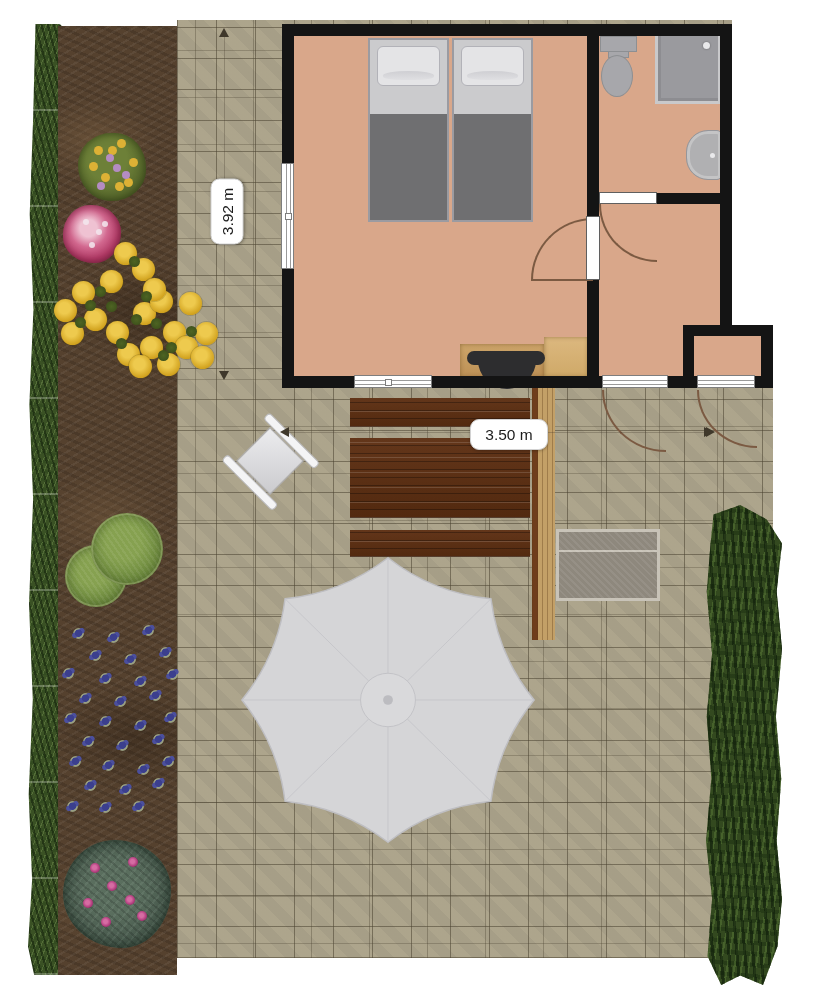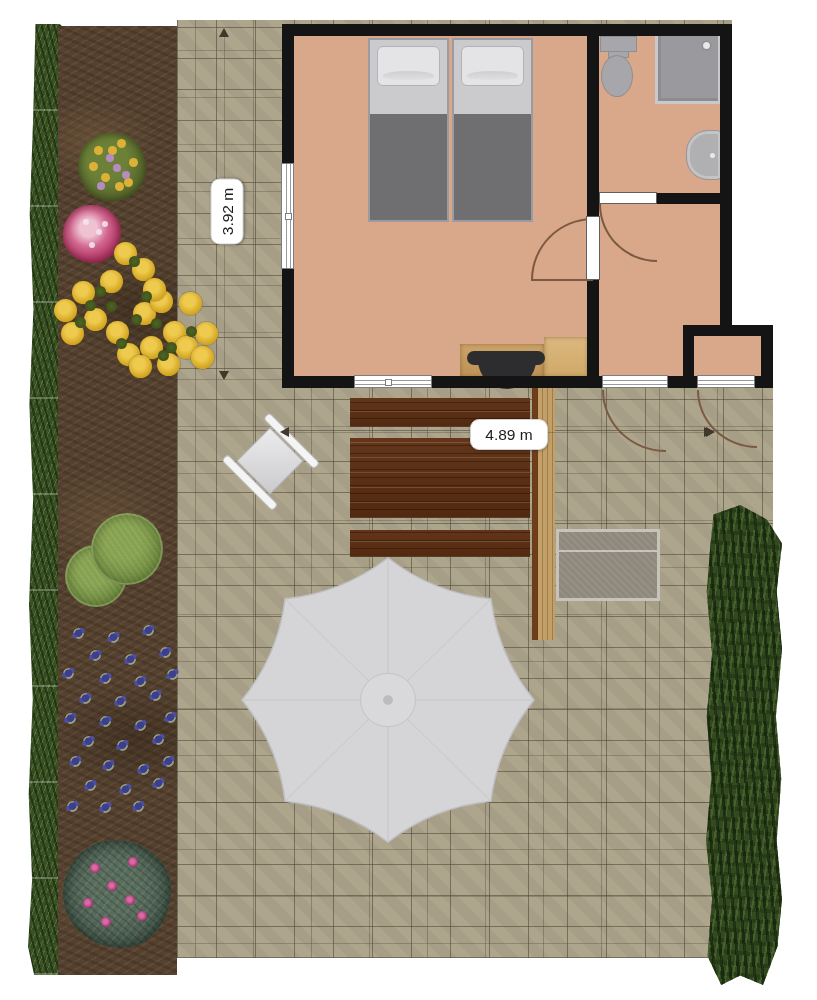--- a/index.html
+++ b/index.html
@@ -336,16 +336,16 @@
   <div class="abs mline" style="left:287px;top:432px;width:426px;height:1px;z-index:8"></div>
   <div class="abs tri up" style="left:219px;top:28px;z-index:8"></div>
   <div class="abs tri down" style="left:219px;top:371px;z-index:8"></div>
   <div class="abs tri left" style="left:280px;top:427px;z-index:8"></div>
   <div class="abs tri right" style="left:704px;top:427px;z-index:8"></div>
 
   <div class="mlabel" style="left:194px;top:195px;width:64px;height:31px;transform:rotate(-90deg)">
     <span>3.92 m</span>
   </div>
   <div class="mlabel" style="left:470px;top:419px;width:76px;height:29px">
-    <span>4.89 m</span>
+    <span>3.50 m</span>
   </div>
 
 </div>
 
 </body></html>

